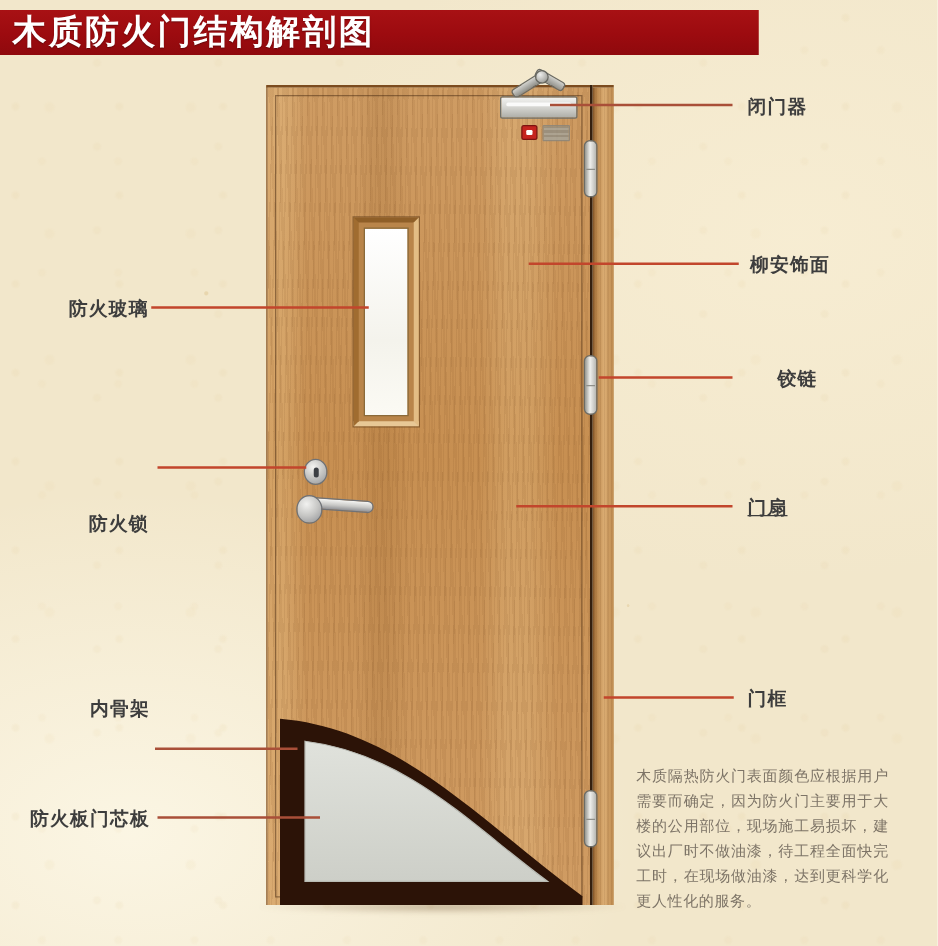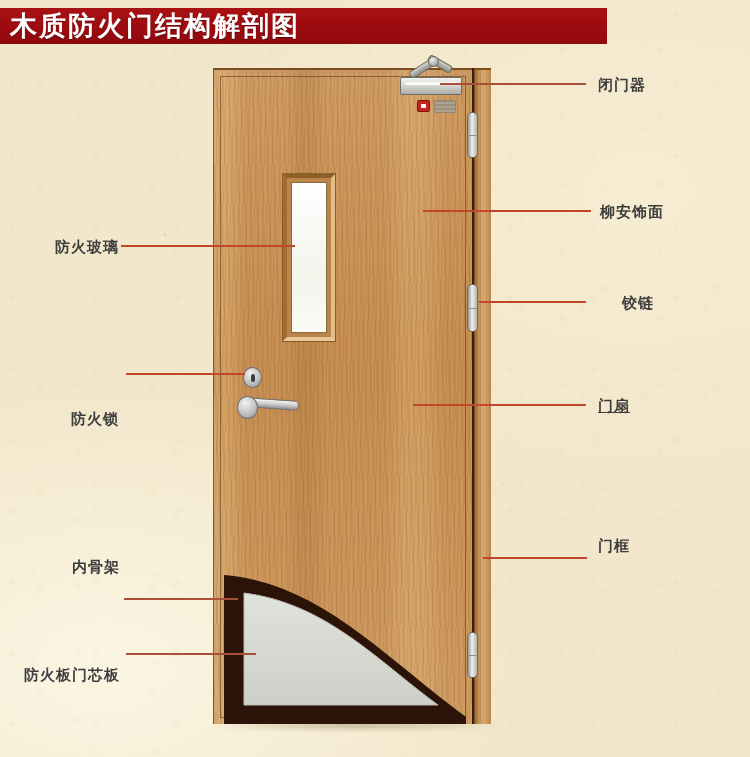--- a/index.html
+++ b/index.html
@@ -194,22 +194,23 @@
 
   <div class="leader brown" style="left:440px;top:83px;width:146px;"></div>
   <div class="leader" style="left:423px;top:210px;width:168px;"></div>
   <div class="leader" style="left:479px;top:301px;width:107px;"></div>
   <div class="leader" style="left:413px;top:404px;width:173px;"></div>
   <div class="leader" style="left:483px;top:557px;width:104px;"></div>
 
   <div class="part-label left" style="right:631px;top:238px;">防火玻璃</div>
   <div class="part-label left" style="right:631px;top:366px;margin-top:44px;">防火锁</div>
   <div class="part-label left" style="right:630px;top:558px;">内骨架</div>
-  <div class="part-label left" style="right:630px;top:646px;margin-top:20px;">防火板门芯板</div>
+  <div class="part-label left" style="right:630px;top:646px;">防火板门芯板</div>
 
   <div class="part-label" style="left:598px;top:76px;">闭门器</div>
   <div class="part-label" style="left:600px;top:203px;">柳安饰面</div>
   <div class="part-label" style="left:622px;top:294px;">铰链</div>
   <div class="part-label" style="left:598px;top:397px;text-decoration:underline;">门扇</div>
-  <div class="part-label" style="left:598px;top:537px;">门框</div>
-
+  <div class="part-label" style="left:598px;top:550px;">门框</div>
+
+  <div class="description">木质隔热防火门表面颜色应根据用户需要而确定，因为防火门主要用于大楼的公用部位，现场施工易损坏，建议出厂时不做油漆，待工程全面快完工时，在现场做油漆，达到更科学化更人性化的服务。</div>
 
 </div>
 
 </body></html>

